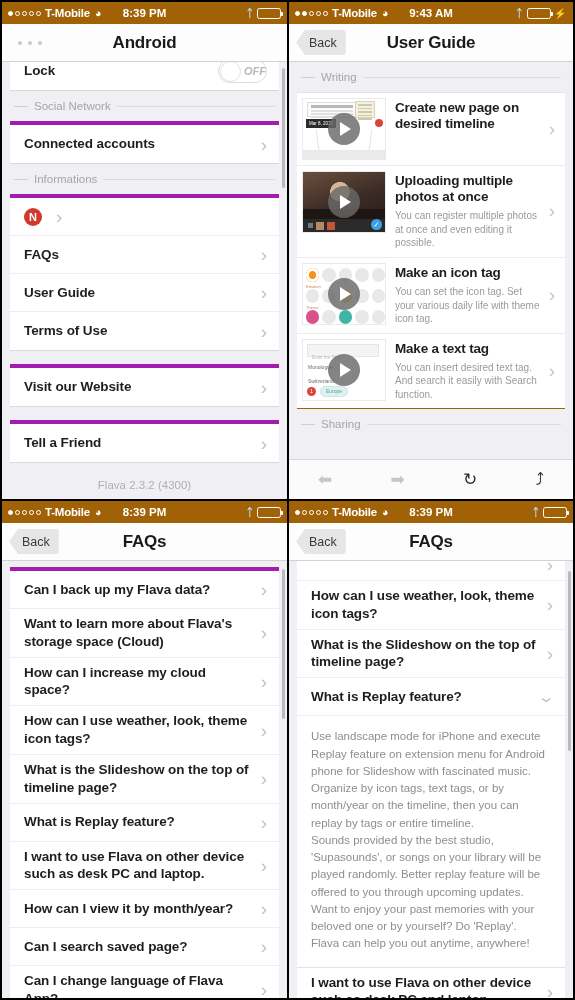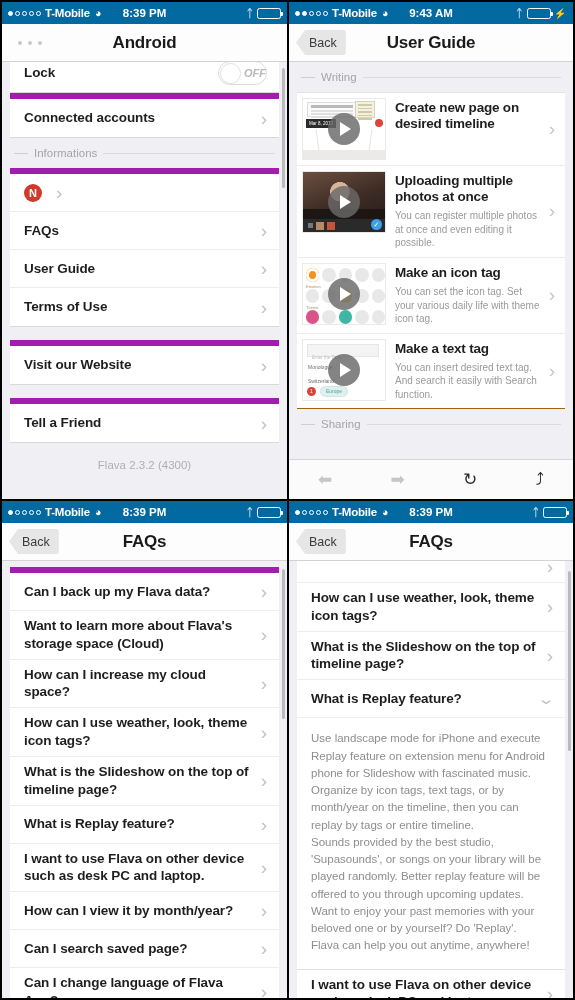--- a/index.html
+++ b/index.html
@@ -22,21 +22,21 @@
     background: #efeff4;
     border: 2px solid #000;
   }
   .panel.tl { border-width: 2px 1px 1px 2px; }
   .panel.tr { border-width: 2px 2px 1px 1px; }
   .panel.bl { border-width: 1px 1px 2px 2px; }
   .panel.br { border-width: 1px 2px 2px 1px; }
 
   
   .statusbar {
-    height: 22px; background: #0369a1; color: #fff;
+    height: 22px; background: #a16207; color: #fff;
     display: flex; align-items: center;
     font-size: 11.5px; font-weight: bold;
     padding: 0 6px; position: relative;
   }
   .sb-left { display: flex; align-items: center; gap: 4px; }
   .dots { display: flex; gap: 2px; align-items: center; }
   .dot { width: 5px; height: 5px; border-radius: 50%; border: 1px solid #fff; }
   .dot.on { background: #fff; }
   .carrier { font-size: 11.5px; letter-spacing: -0.2px; }
   .wifi { font-size: 11px; margin-left: 1px; }
@@ -92,21 +92,21 @@
 
   .group-hdr {
     display: flex; align-items: center; gap: 6px;
     padding: 0 12px; height: 30px; color: #a6a6a6; font-size: 11.5px;
   }
   .group-hdr .ln { flex: 0 0 14px; height: 1px; background: #cfcfcf; }
   .group-hdr .ln2 { flex: 1; height: 1px; background: #dcdcdc; }
 
   .card {
     background: #fca5a5; margin: 0 8px;
-    border-top: 6px solid #a21caf; border-bottom: 1px solid #d9d9d9;
+    border-top: 4px solid #a21caf; border-bottom: 1px solid #d9d9d9;
   }
   .row {
     min-height: 38px; display: flex; align-items: center;
     padding: 6px 12px 6px 14px; border-bottom: 1px solid #eeeeee;
     background: #fff;
   }
   .row:last-child { border-bottom: none; }
   .row-label {
     flex: 1; font-size: 13.5px; font-weight: bold; color: #1e1e1e;
     letter-spacing: -0.1px; line-height: 1.32;
@@ -273,20 +273,25 @@
       <div class="card" style="margin-top:-14px;">
         <div class="row">
           <div class="row-label">Lock</div>
           <div class="toggle">
             <span class="knob"></span>
             <span class="lbl">OFF</span>
           </div>
         </div>
       </div>
 
+      <div class="group-hdr">
+        <span class="ln"></span>
+        <span>Social Network</span>
+        <span class="ln2"></span>
+      </div>
       <div class="card">
         <div class="row">
           <div class="row-label">Connected accounts</div>
           <span class="chev">›</span>
         </div>
       </div>
 
       <div class="group-hdr">
         <span class="ln"></span>
         <span>Informations</span>

